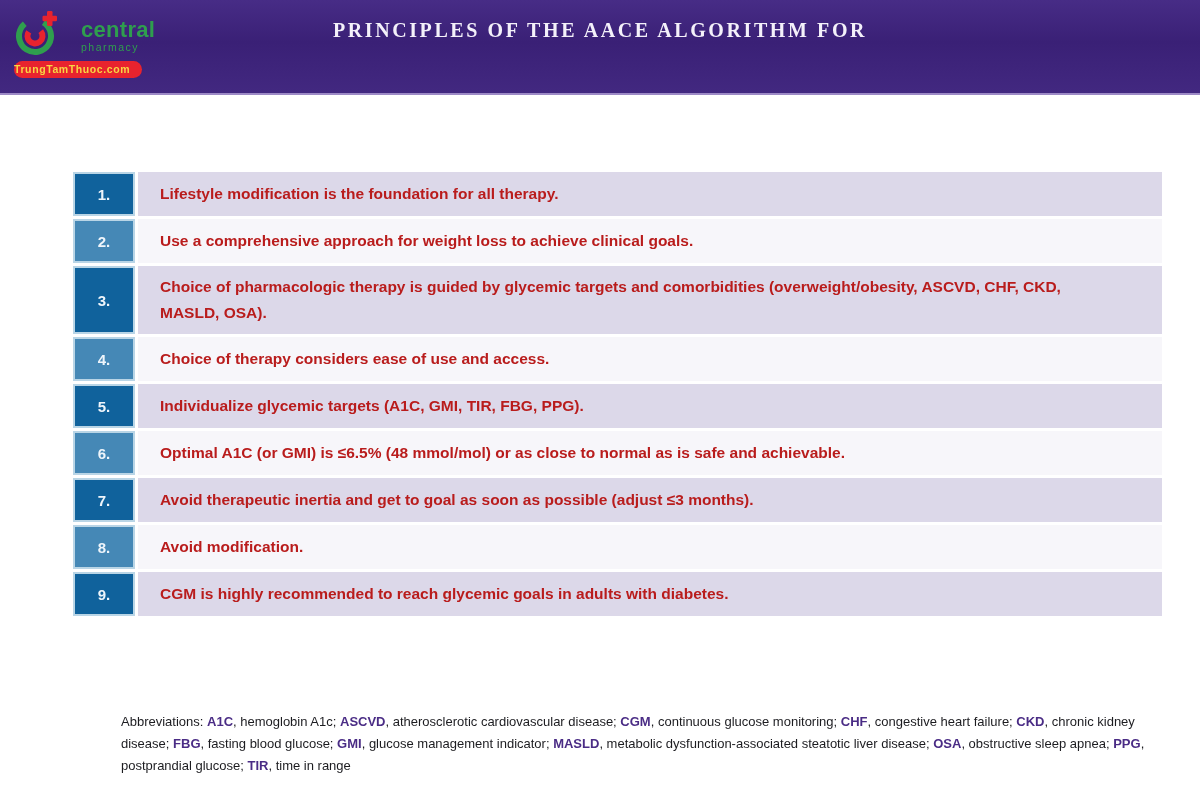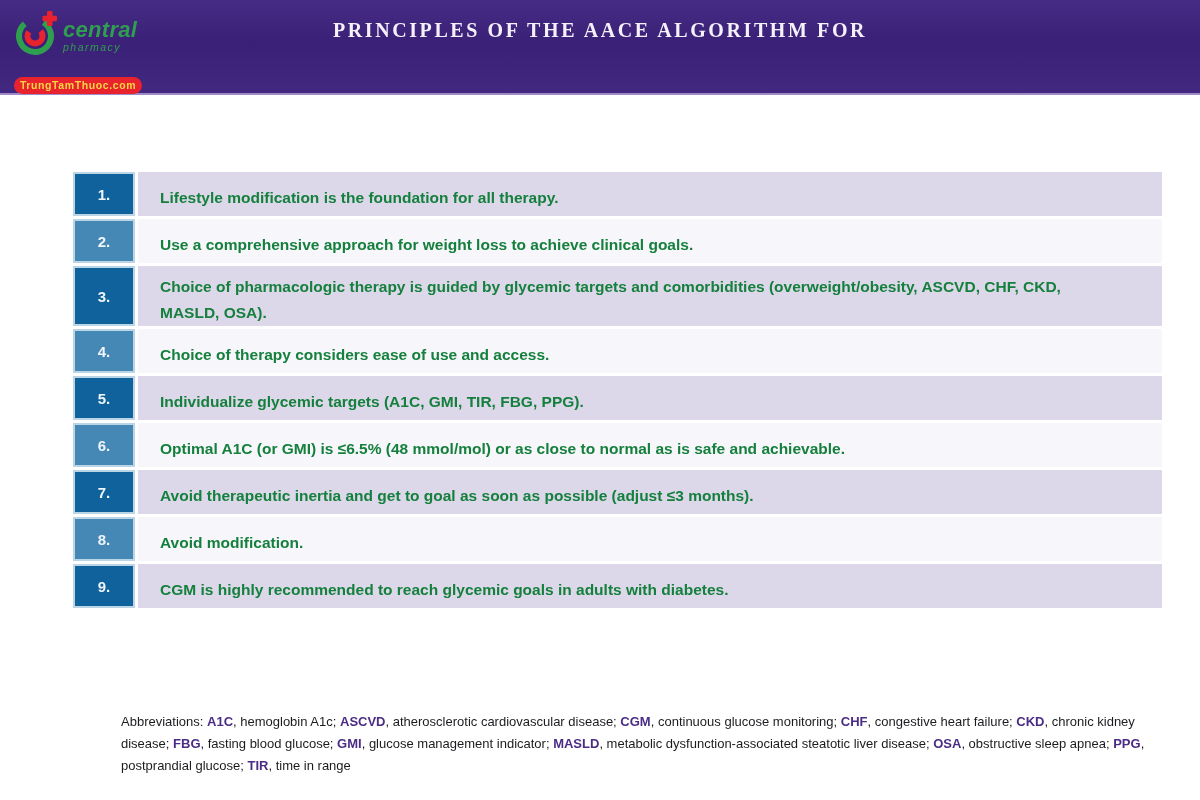--- a/index.html
+++ b/index.html
@@ -15,45 +15,45 @@
     border-bottom:2px solid #9d8ac6;
   }
   .banner-title {
     position:absolute; top:16px; left:0; right:0;
     text-align:center; color:#f4f1fa; font-weight:bold;
     font-size:20px; letter-spacing:2.6px; line-height:29px;font-family:Liberation Serif, serif;
   }
 
   
   .logo { position:absolute; left:14px; top:11px; width:132px; }
-  .logo-top { display:flex; align-items:center; gap:5px;font-style:italic; }
+  .logo-top { display:flex; align-items:center; gap:23px; }
   .logo-texts { display:flex; flex-direction:column; }
   .logo-name { color:#2f9e4e; font-size:22px; font-weight:bold; letter-spacing:0.3px; line-height:22px; }
   .logo-sub  { color:#2f9e4e; font-size:10.5px; letter-spacing:1.5px; line-height:12px; margin-left:0; }
   .logo-badge {
-    margin-top:16px; background:#e8232e; border-radius:9px;
+    margin-top:0; background:#e8232e; border-radius:9px;
     color:#f7d643; font-size:10.5px; font-weight:bold; letter-spacing:0.6px;
-    text-align:center; padding:2px 0 3px 0; width:128px; box-sizing:border-box;
+    text-align:left; padding:2px 0 3px 0; width:128px; box-sizing:border-box;
   }
 
   
   .ptable { position:absolute; left:73px; top:172px; width:1089px; }
   .prow { display:flex; margin-bottom:3px; }
   .num-cell {
     width:62px; margin-right:3px; min-height:44px; box-sizing:border-box;
     display:flex; align-items:center; justify-content:center;
     color:#eef5fb; font-weight:bold; font-size:15px;
     border:2px solid #b9d5e6;
   }
   .num-dark  { background:#10629c; }
   .num-light { background:#4588b6; }
   .text-cell {
     flex:1; display:flex; align-items:center; box-sizing:border-box;
-    padding:8px 60px 0 22px; font-size:15.5px; font-weight:bold;
-    color:#15803d; line-height:26px;
+    padding:8px 60px 8px 22px; font-size:15.5px; font-weight:bold;
+    color:#b91c1c; line-height:26px;
   }
   .text-dark  { background:#dcd8e9; }
   .text-light { background:#f7f6fa;text-align:center; }
 
   
   .abbr-block {
     position:absolute; left:73px; top:711px; width:1063px;
     font-size:13px; line-height:22px; color:#1c1c20;margin-left:48px;
   }
   .abbr { color:#4a2c85; font-weight:bold; }

